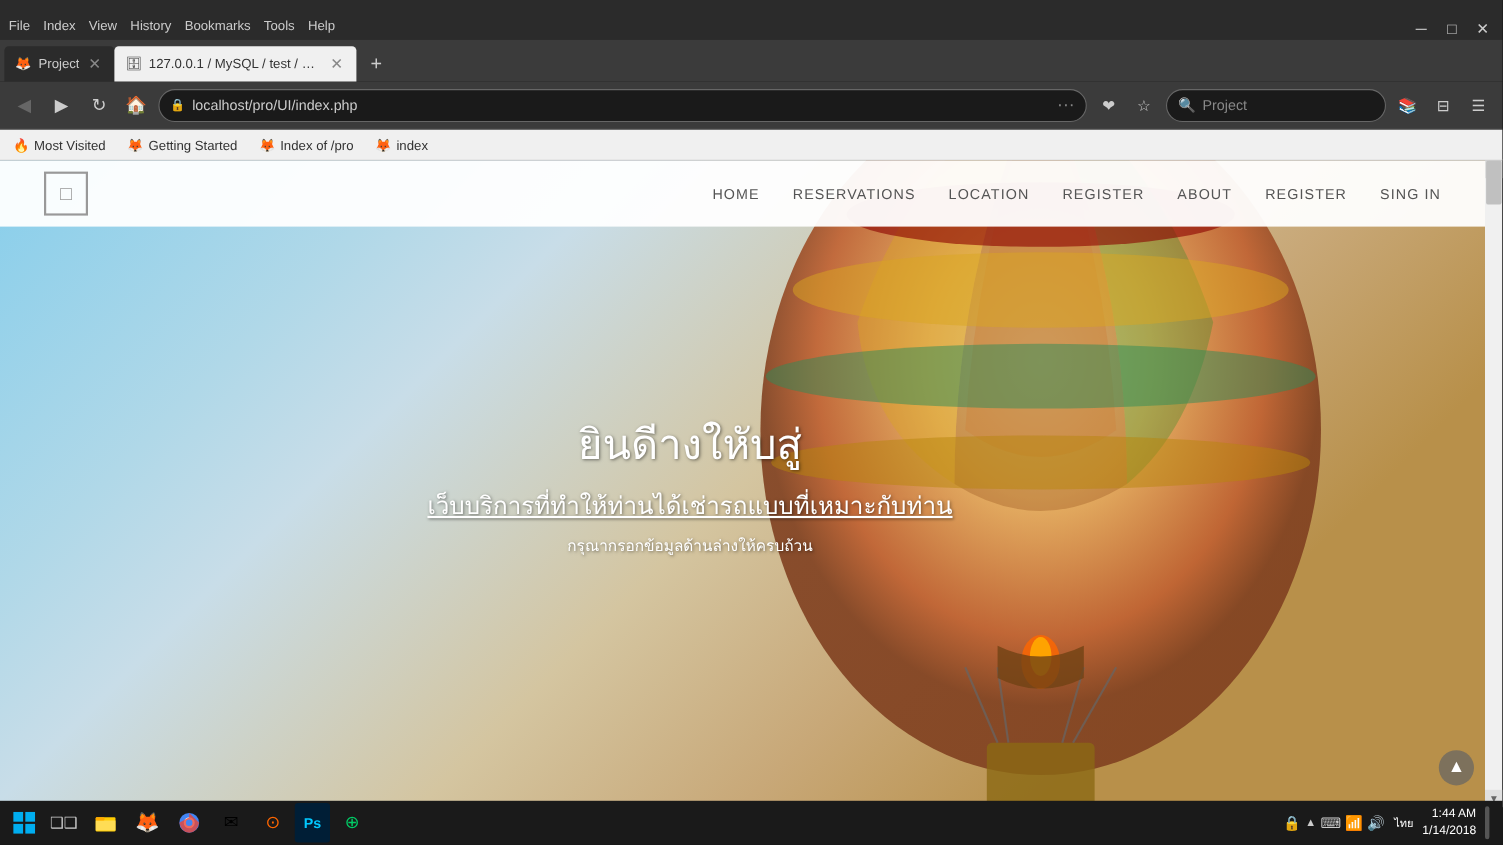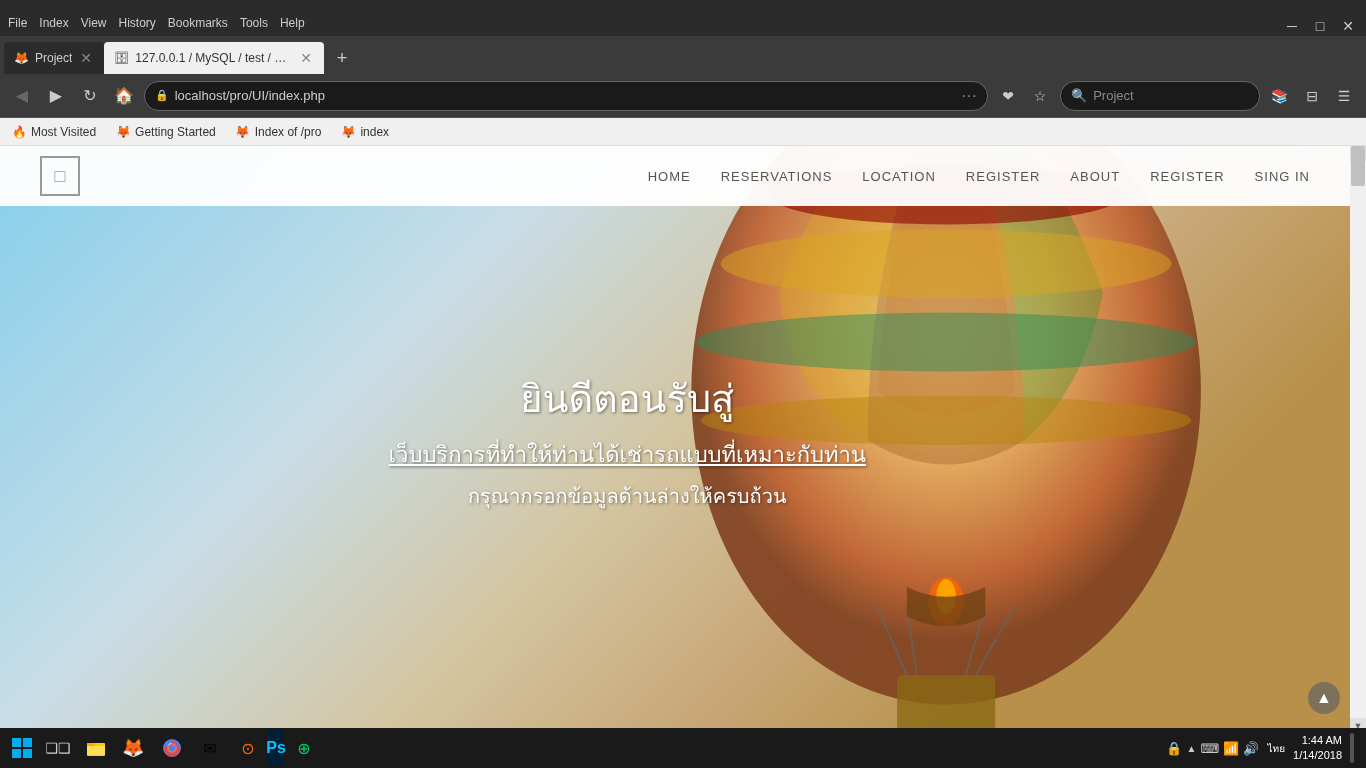--- a/index.html
+++ b/index.html
@@ -278,21 +278,21 @@
       font-weight: 400;
       margin-bottom: 8px;
     }
     .hero-text .subtitle {
       font-size: 22px;
       font-weight: 300;
       margin-bottom: 8px;
       text-decoration: underline;
     }
     .hero-text .instruction {
-      font-size: 20px;
+      font-size: 14px;
       font-weight: 300;
     }
 
     
     .scrollbar {
       position: absolute;
       right: 0;
       top: 0;
       width: 16px;
       height: 100%;
@@ -529,21 +529,21 @@
         <line x1="440" y1="540" x2="460" y2="470" stroke="#666" stroke-width="2" opacity="0.7"></line>
 
         <ellipse cx="420" cy="465" rx="18" ry="25" fill="#FF6600" opacity="0.8"></ellipse>
         <ellipse cx="420" cy="460" rx="10" ry="18" fill="#FFAA00" opacity="0.9"></ellipse>
 
         <path d="M380 450 Q420 470 460 450 L460 480 Q420 500 380 480 Z" fill="#704214" opacity="0.8"></path>
       </svg>
     </div>
 
     <div class="hero-text">
-      <div class="welcome">ยินดีตอนรับสู่</div>
+      <div class="welcome">ยินดีางใหับสู่</div>
       <div class="subtitle">เว็บบริการที่ทำให้ท่านได้เช่ารถแบบที่เหมาะกับท่าน</div>
       <div class="instruction">กรุณากรอกข้อมูลด้านล่างให้ครบถ้วน</div>
     </div>
   </div>
 
   <div class="scrollbar">
     <div class="scroll-up">▲</div>
     <div class="scrollbar-thumb"></div>
     <div class="scroll-down">▼</div>
   </div>
@@ -573,21 +573,21 @@
     <div class="taskbar-icon">
       <svg width="20" height="20" viewBox="0 0 20 20">
         <circle cx="10" cy="10" r="9" fill="#4285F4"></circle>
         <circle cx="10" cy="10" r="5" fill="white"></circle>
         <path d="M10 1 L19 10 Q17 19 10 19 Q3 19 1 10 L10 5 Z" fill="#EA4335" opacity="0.8"></path>
         <circle cx="10" cy="10" r="3" fill="#4285F4"></circle>
       </svg>
     </div>
     <div class="taskbar-icon" style="font-size:16px;">✉</div>
     <div class="taskbar-icon" style="font-size:16px; color:#ff6600;">⊙</div>
-    <div class="taskbar-icon" style="font-size:16px; color:#00c8ff; font-weight:bold; background:#001e36; width:16px;text-align:center;">Ps</div>
+    <div class="taskbar-icon" style="font-size:13px; color:#00c8ff; font-weight:bold; background:#001e36; width:32px;text-align:center;">Ps</div>
     <div class="taskbar-icon" style="font-size:16px; color:#00cc66;">⊕</div>
   </div>
   <div class="taskbar-right">
     <div class="taskbar-sys-icons">
       <span class="taskbar-sys-icon">🔒</span>
       <span class="taskbar-sys-icon" style="font-size:10px;">▲</span>
       <span class="taskbar-sys-icon">⌨</span>
       <span class="taskbar-sys-icon">📶</span>
       <span class="taskbar-sys-icon">🔊</span>
     </div>

